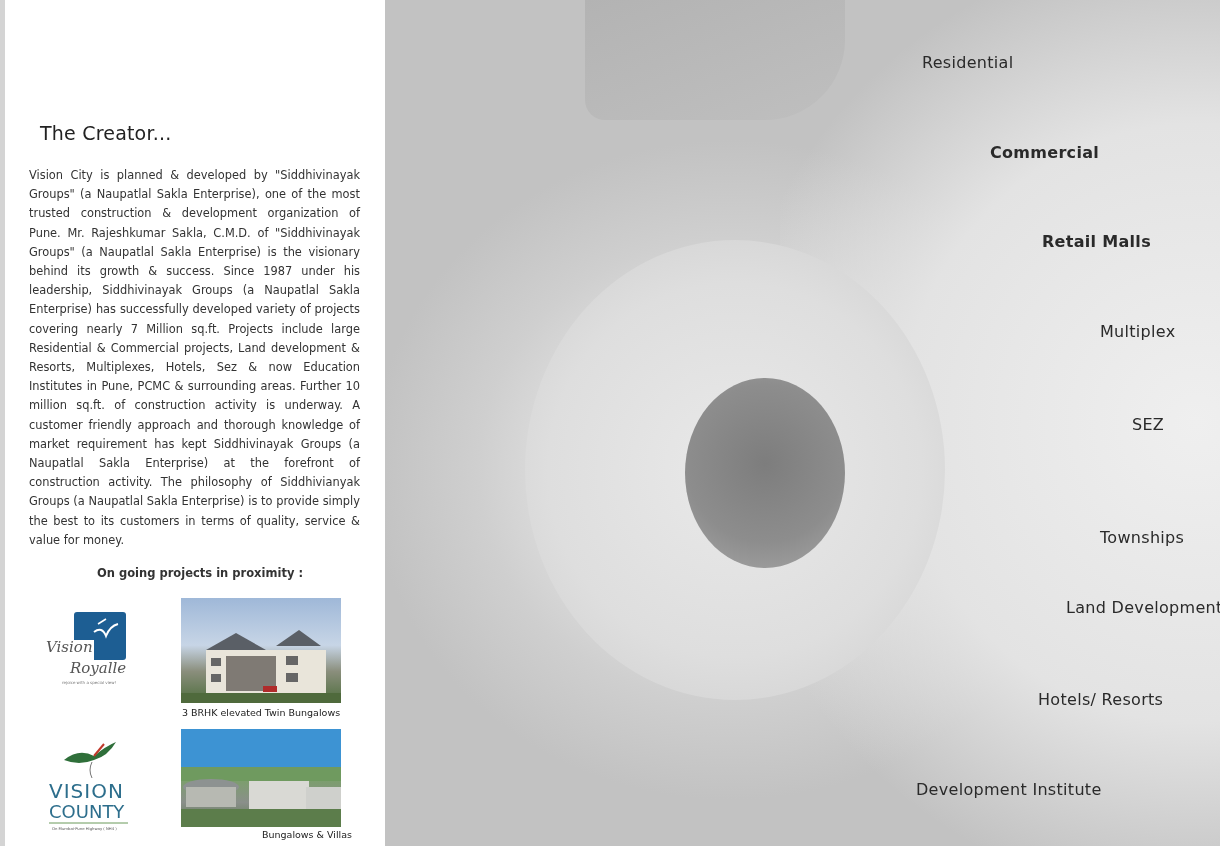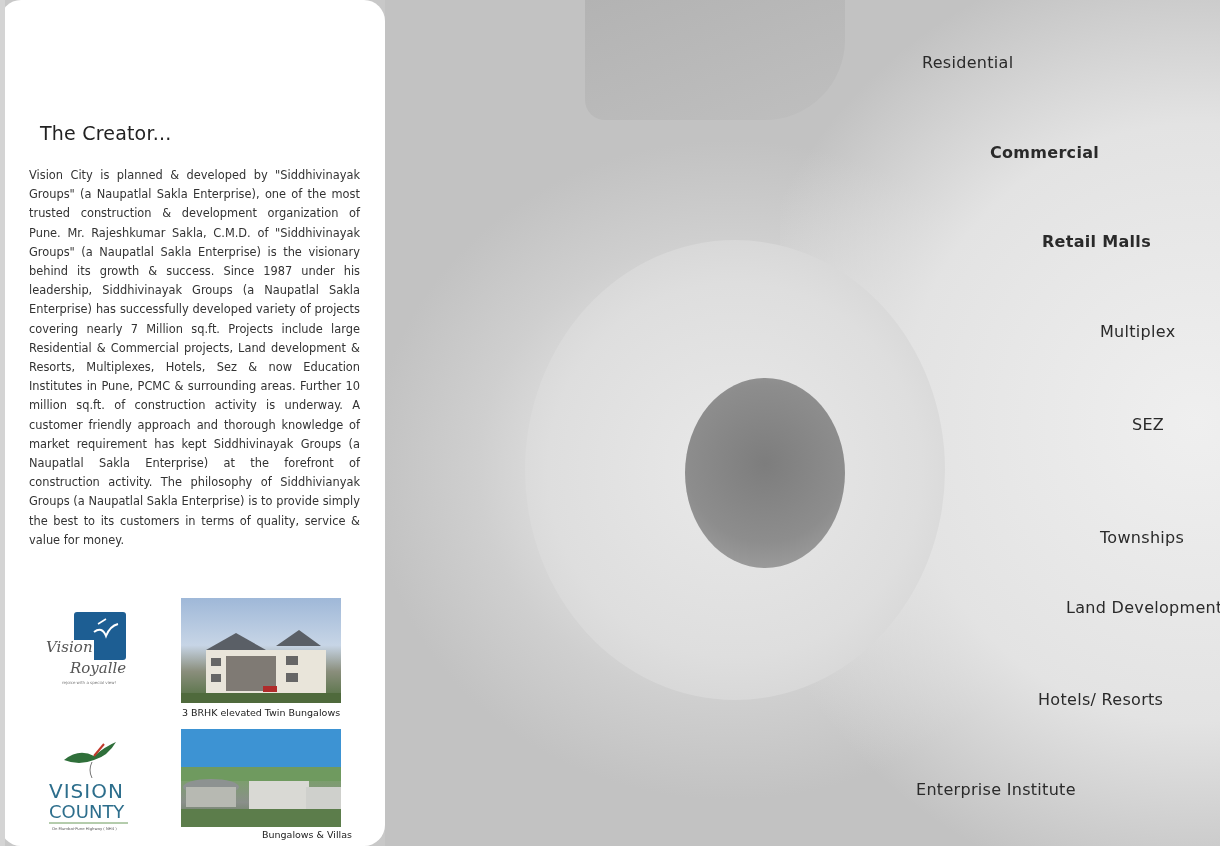--- a/index.html
+++ b/index.html
@@ -1,17 +1,17 @@
 <!DOCTYPE html>
 <html><head>
 <meta charset="utf-8">
 <style>
   html, body { margin:0; padding:0; }
   body { width:1220px; height:846px; overflow:hidden; background:#c8c8c8; position:relative; font-family:"DejaVu Sans", sans-serif; }
-  .page-left { position:absolute; left:0; top:0; width:385px; height:846px; background:#ffffff;border-radius:21px; }
+  .page-left { position:absolute; left:0; top:0; width:385px; height:846px; background:#ffffff; }
   .page-left::before { content:""; position:absolute; left:0; top:0; width:5px; height:846px; background:#d4d4d4; }
   .title { position:absolute; left:40px; top:122px; font-size:19px; color:#222; letter-spacing:0.2px; }
   .body-text { position:absolute; left:29px; top:166px; width:331px; font-size:11.4px; line-height:19.2px; color:#333; text-align:justify; }
   .ongoing { position:absolute; left:0; width:400px; top:566px; text-align:center; font-size:11.5px; font-weight:bold; color:#333; }
   .logo { position:absolute; }
   .logo-royalle { left:44px; top:610px; width:90px; height:80px; }
   .logo-county { left:44px; top:740px; width:90px; height:95px; }
   .photo { position:absolute; left:181px; width:160px; }
   .photo1 { top:598px; height:105px; background:linear-gradient(#9fb8d8 0%, #c7d5e6 45%, #8a8e7c 70%, #4e6e3d 100%); }
   .photo2 { top:729px; height:98px; background:linear-gradient(#3a8fd0 0%, #66a9dc 30%, #7ba06a 50%, #8a8f8a 75%, #5b7a4c 100%); }
@@ -29,20 +29,21 @@
   .wm-a { color:#e0504d; } .wm-sep { color:#4aa05a; } .wm-z { color:#e0504d; }
   .wm-p { color:#5b8fd6; } .wm-o { color:#e8c24a; } .wm-p2 { color:#5b8fd6; } .wm-e { color:#5ab06a; } .wm-r2 { color:#e8905a; } .wm-t { color:#e8c24a; } .wm-y { color:#6ac0b0; }
   .cat { position:absolute; font-size:16px; color:#2a2a2a; white-space:nowrap; letter-spacing:0.3px; }
 </style>
 </head>
 <body>
 
 <div class="page-left">
   <div class="title">The Creator...</div>
   <div class="body-text">Vision City is planned &amp; developed by "Siddhivinayak Groups" (a Naupatlal Sakla Enterprise), one of the most trusted construction &amp; development organization of Pune. Mr. Rajeshkumar Sakla, C.M.D. of "Siddhivinayak Groups" (a Naupatlal Sakla Enterprise) is the visionary behind its growth &amp; success. Since 1987 under his leadership, Siddhivinayak Groups (a Naupatlal Sakla Enterprise) has successfully developed variety of projects covering nearly 7 Million sq.ft.  Projects include large Residential &amp; Commercial projects, Land development &amp; Resorts, Multiplexes, Hotels, Sez &amp; now Education Institutes in Pune, PCMC &amp; surrounding areas. Further 10 million sq.ft. of construction activity is underway. A customer friendly approach and thorough knowledge of market requirement has kept Siddhivinayak Groups (a Naupatlal Sakla Enterprise) at the forefront of construction activity. The philosophy of Siddhivianyak Groups (a Naupatlal Sakla Enterprise) is to provide simply the best to its customers in terms of quality, service &amp; value for money.</div>
+  <div class="ongoing">On going projects in proximity :</div>
 
   <div class="logo logo-royalle">
     <svg width="90" height="80" viewBox="0 0 90 80">
       <rect x="30" y="2" width="52" height="48" rx="3" fill="#1d5e93"></rect>
       <rect x="30" y="30" width="20" height="22" fill="#fff"></rect>
       <path d="M50 22 q8 -6 12 4 q4 -10 12 -12" stroke="#fff" stroke-width="2" fill="none"></path>
       <path d="M54 14 l8 -5" stroke="#fff" stroke-width="1.5"></path>
       <text x="2" y="42" font-family="DejaVu Serif, serif" font-style="italic" font-size="15" fill="#555">Vision</text>
       <text x="26" y="63" font-family="DejaVu Serif, serif" font-style="italic" font-size="15" fill="#555">Royalle</text>
       <text x="18" y="74" font-family="DejaVu Sans, sans-serif" font-size="4" fill="#777">rejoice with a special view!</text>
@@ -97,14 +98,14 @@
 
 
   <div class="cat" style="left:537px; top:53px;">Residential</div>
   <div class="cat" style="left:605px; top:143px;font-weight:bold;">Commercial</div>
   <div class="cat" style="left:657px; top:232px;font-weight:bold;">Retail Malls</div>
   <div class="cat" style="left:715px; top:322px;">Multiplex</div>
   <div class="cat" style="left:747px; top:415px;text-align:center;">SEZ</div>
   <div class="cat" style="left:715px; top:528px;">Townships</div>
   <div class="cat" style="left:681px; top:598px;">Land Development</div>
   <div class="cat" style="left:653px; top:690px;">Hotels/ Resorts</div>
-  <div class="cat" style="left:531px; top:780px;">Enterprise Institute</div>
+  <div class="cat" style="left:531px; top:780px;">Development Institute</div>
 </div>
 
 </body></html>

